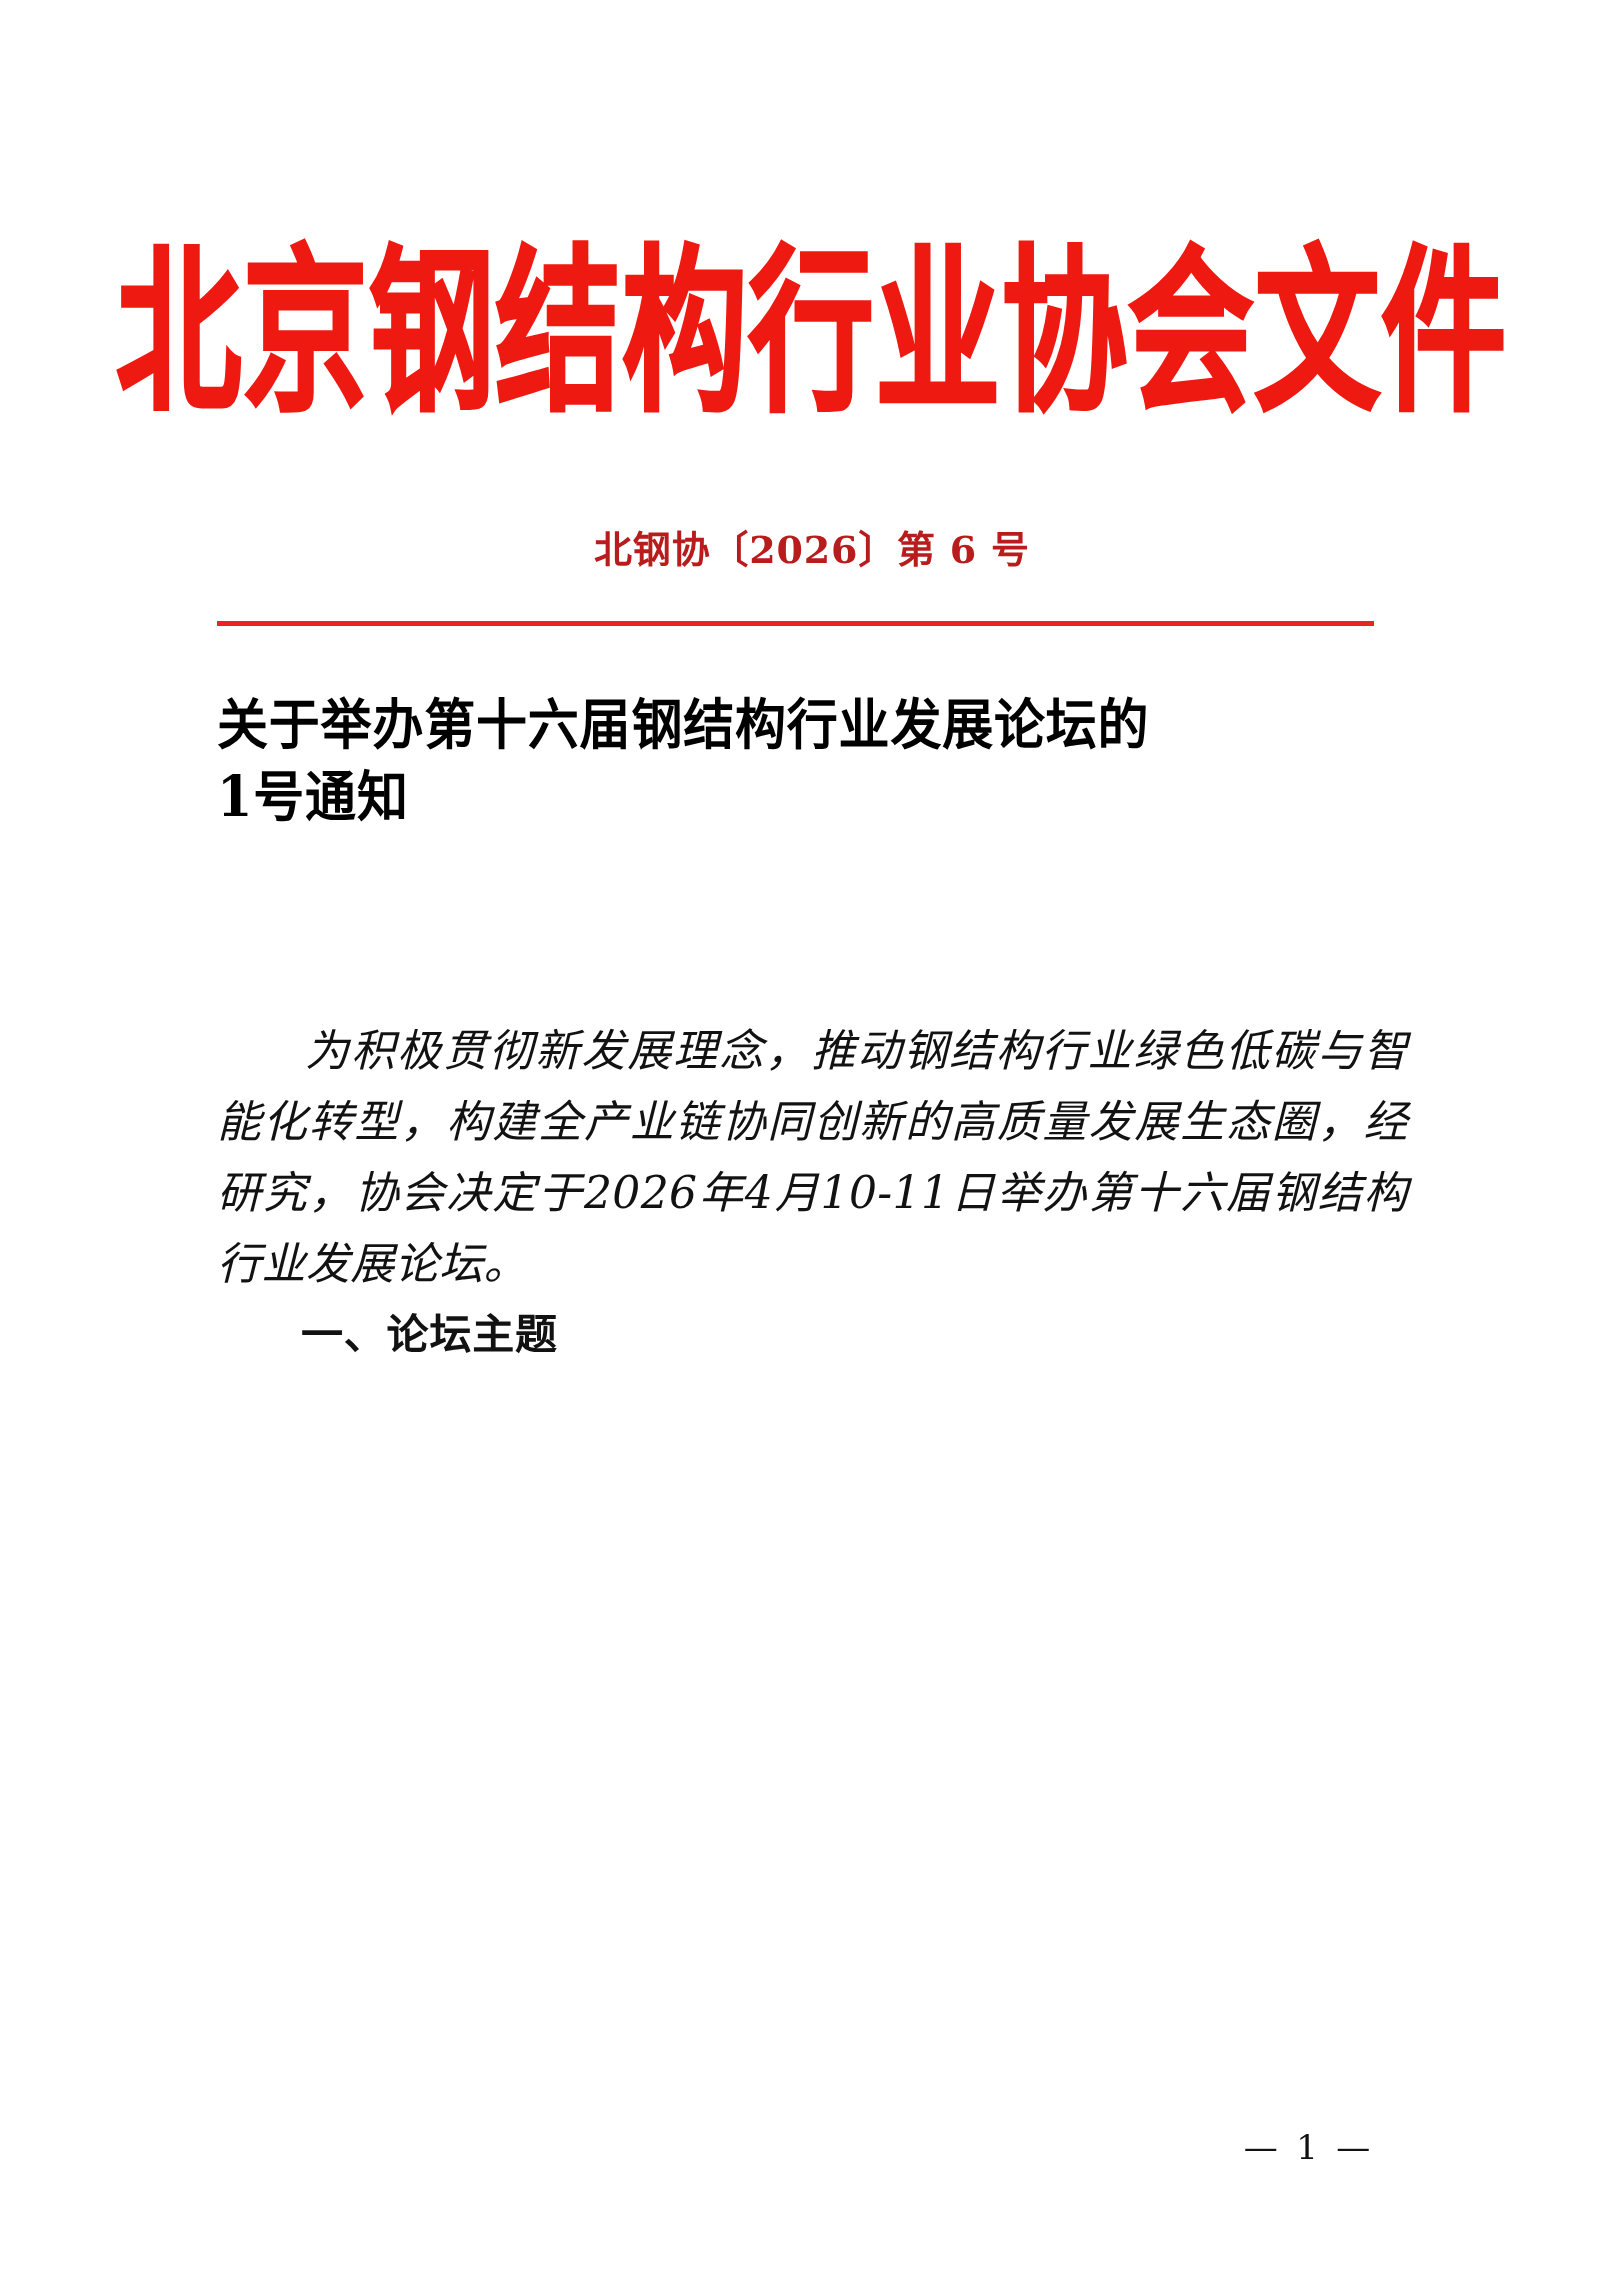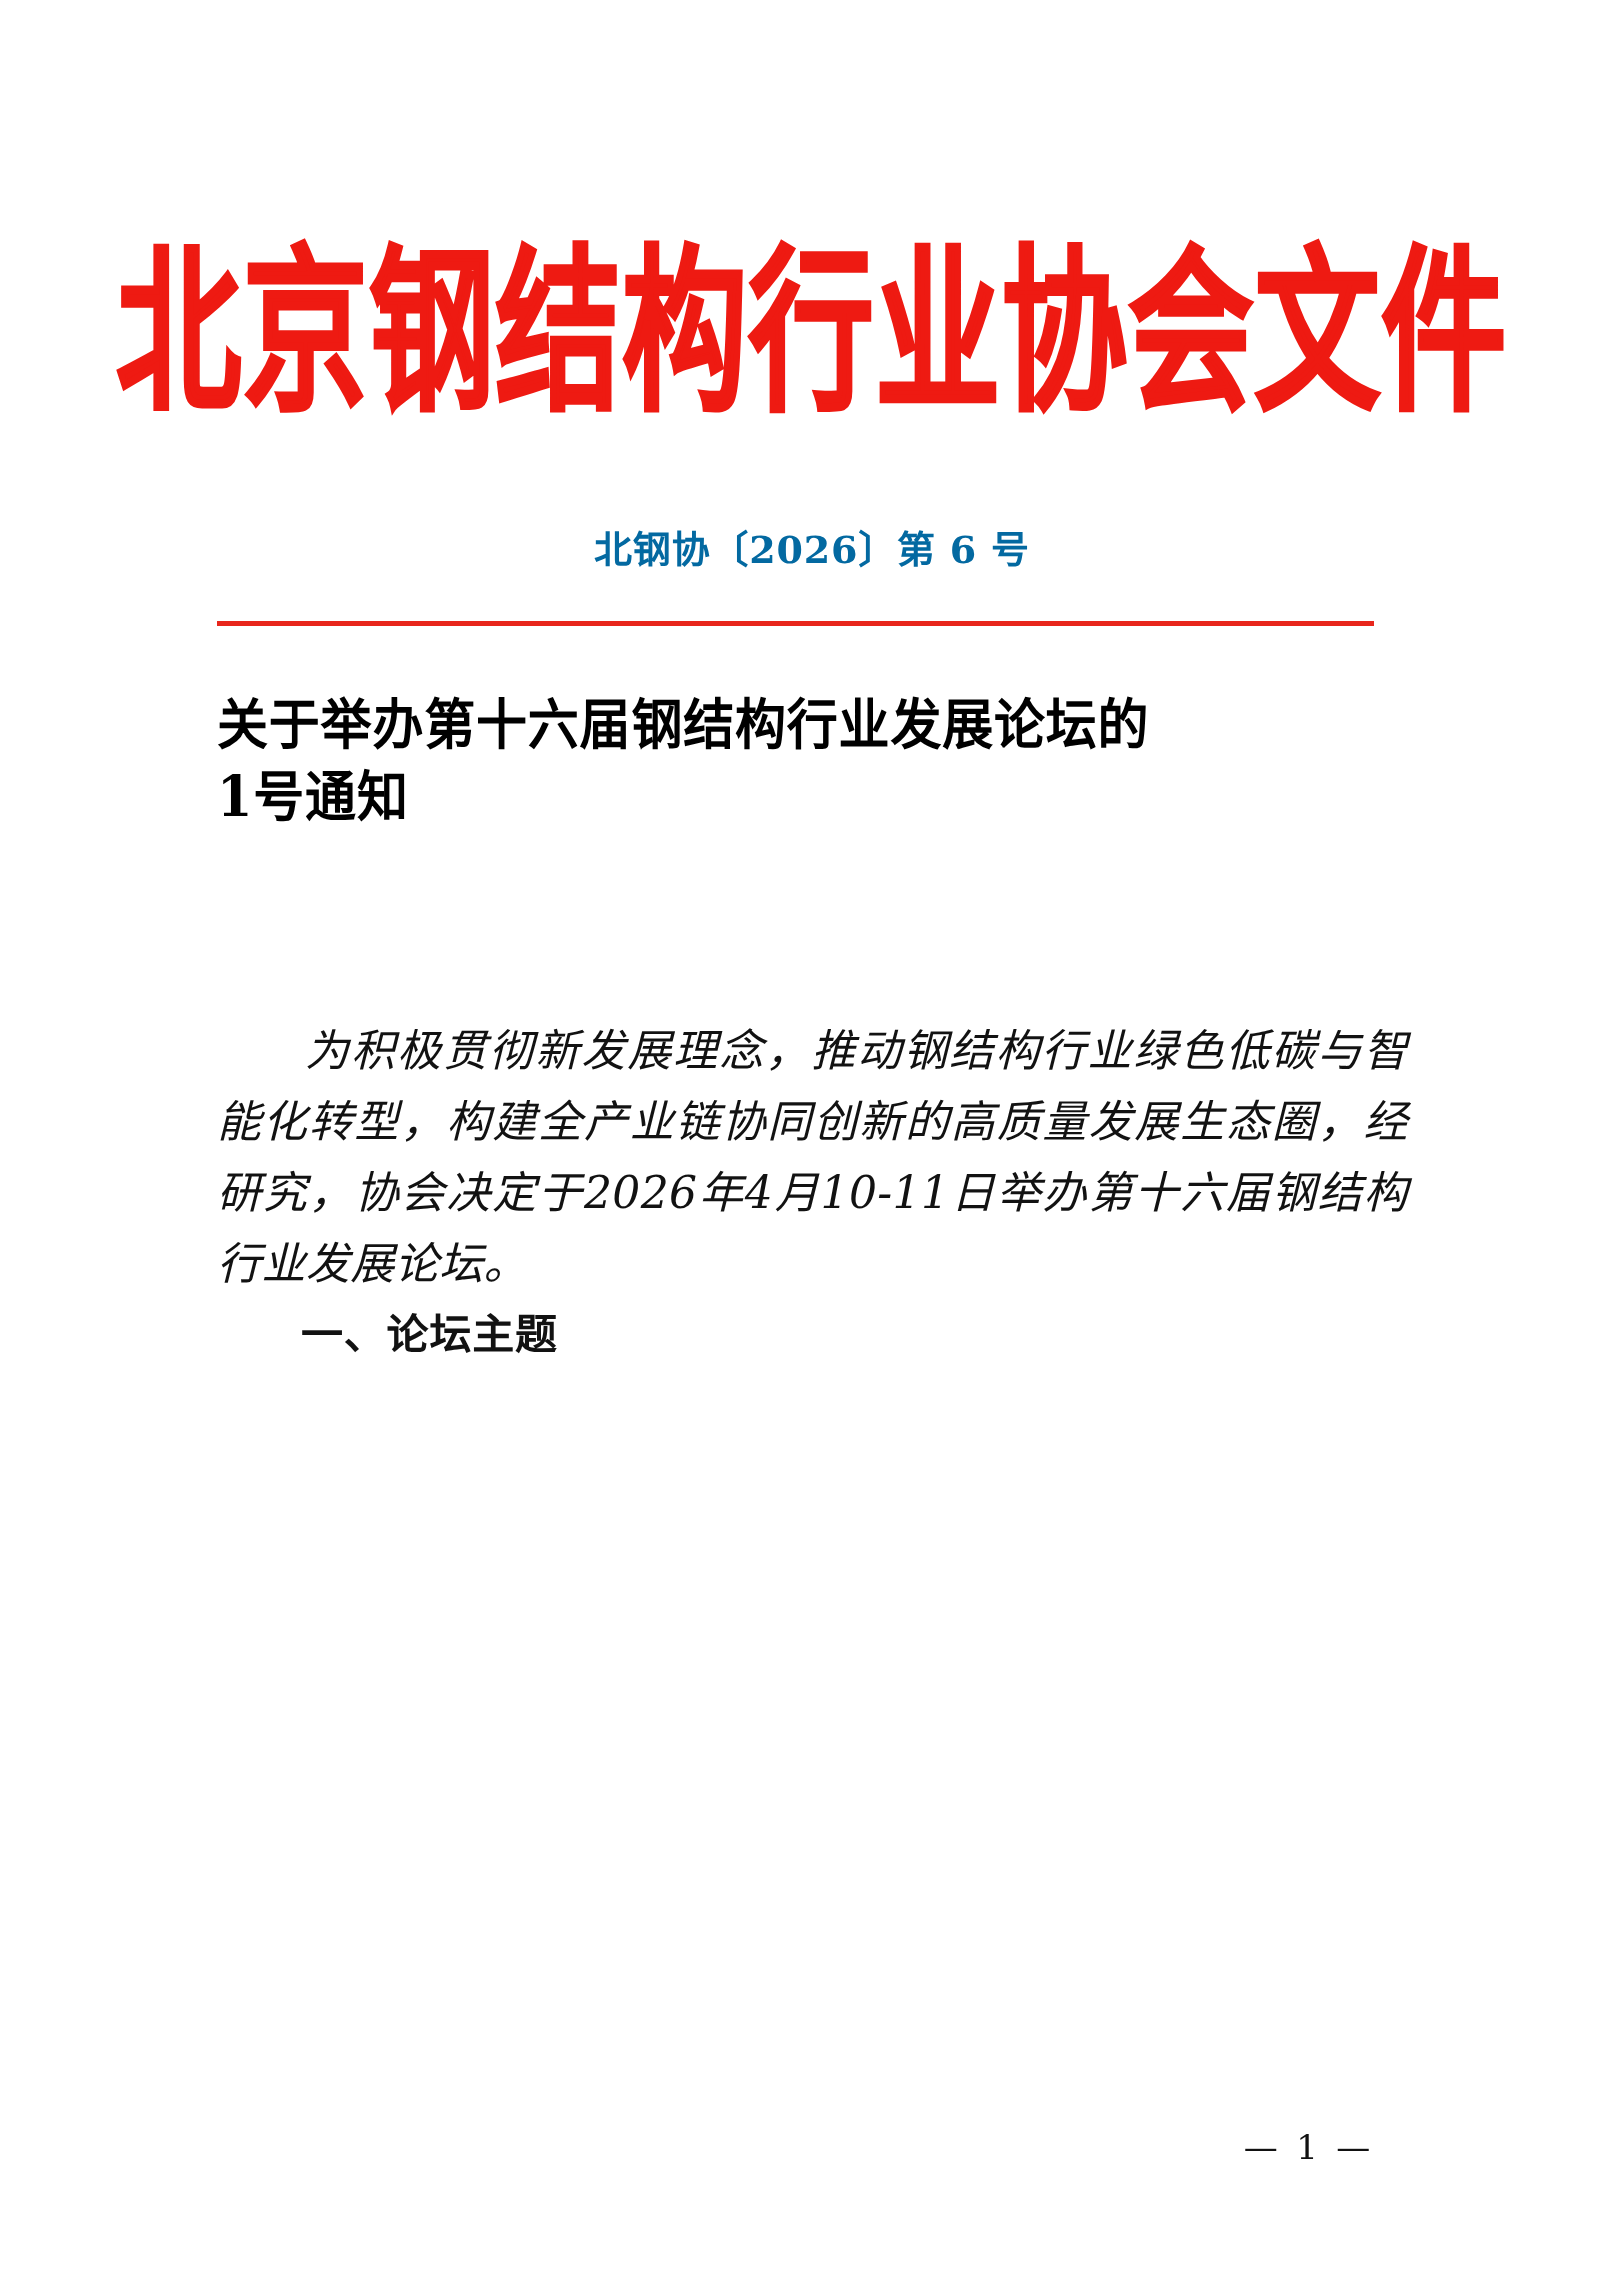--- a/index.html
+++ b/index.html
@@ -41,21 +41,21 @@
     letter-spacing: 1.5px;
     -webkit-text-stroke: 2.3px #ee1a12;
   }
 
   .doc-number {
     position: absolute;
     left: 50%;
     top: 525px;
     transform: translateX(-50%);
     white-space: nowrap;
-    color: #0369a1;
+    color: #b91c1c;
     font-family: "DejaVu Serif", "Liberation Serif", serif;
     font-weight: 700;
     font-size: 38px;
     line-height: 1.3;
     letter-spacing: 0.8px;
   }
 
   .red-rule {
     position: absolute;
     left: 217px;

